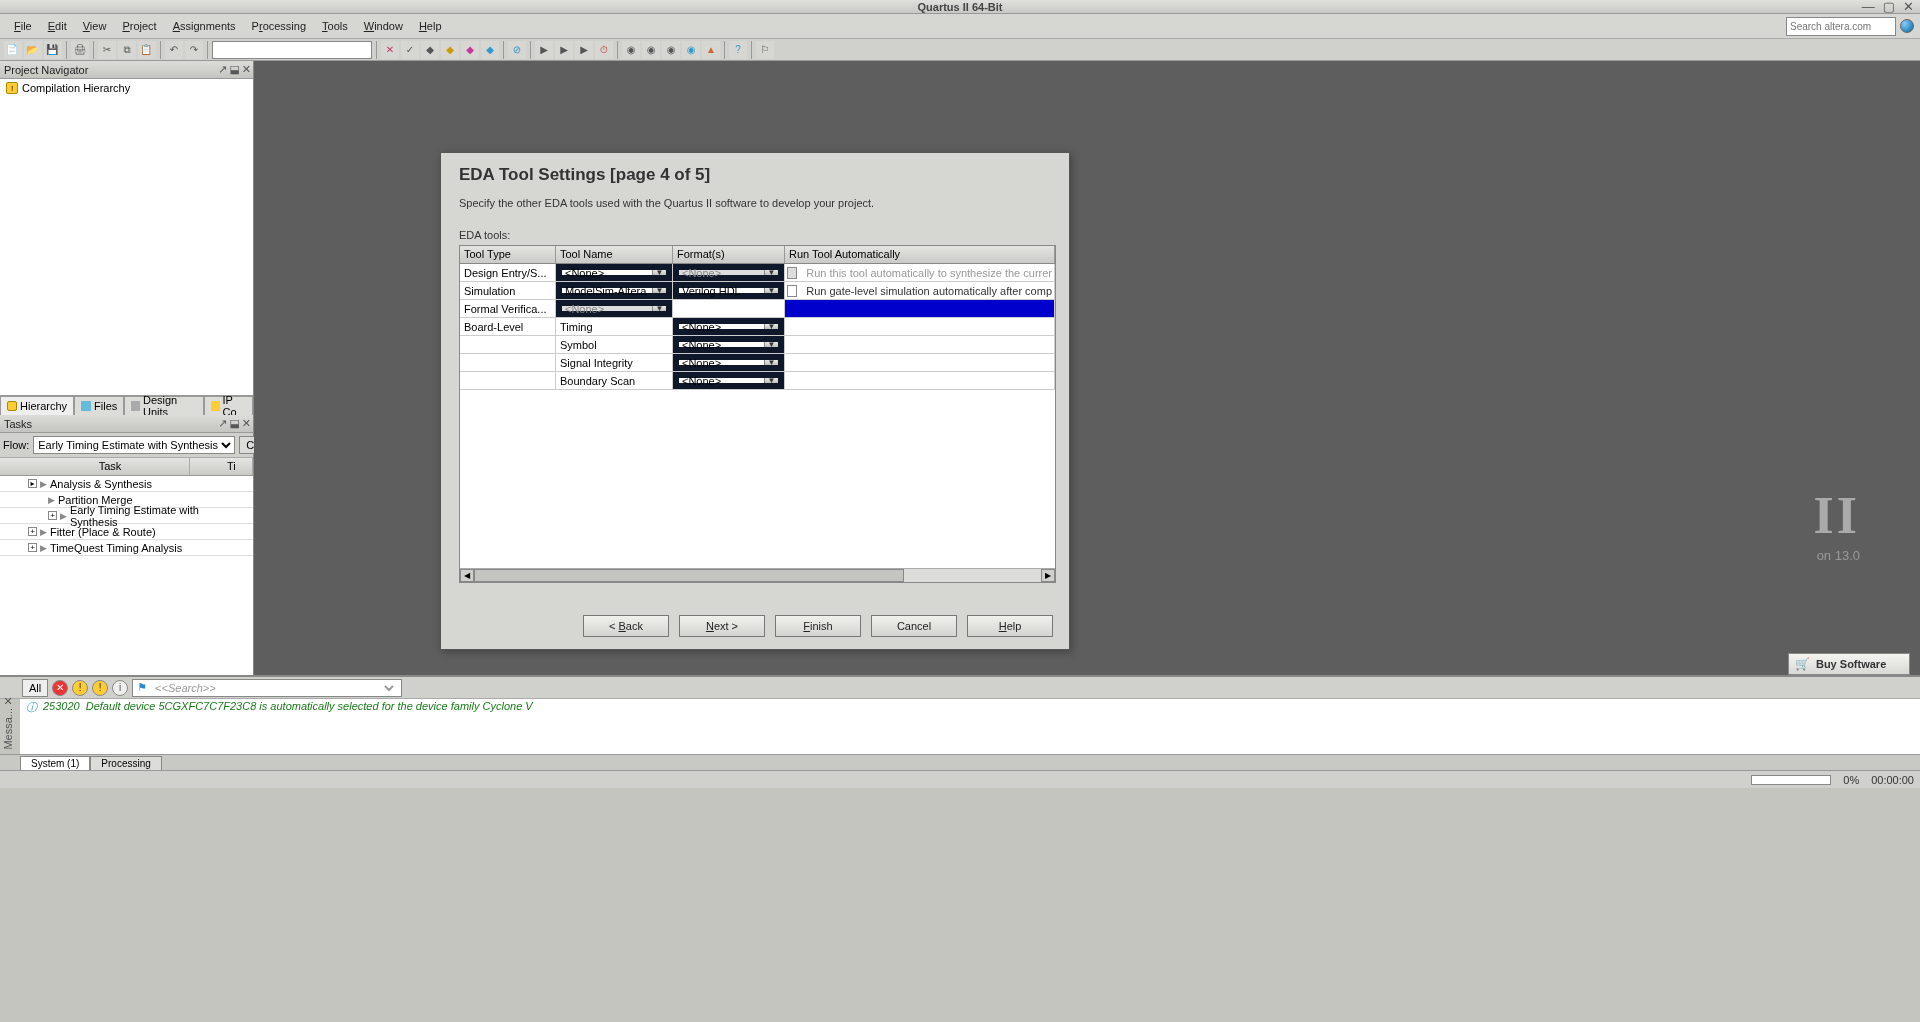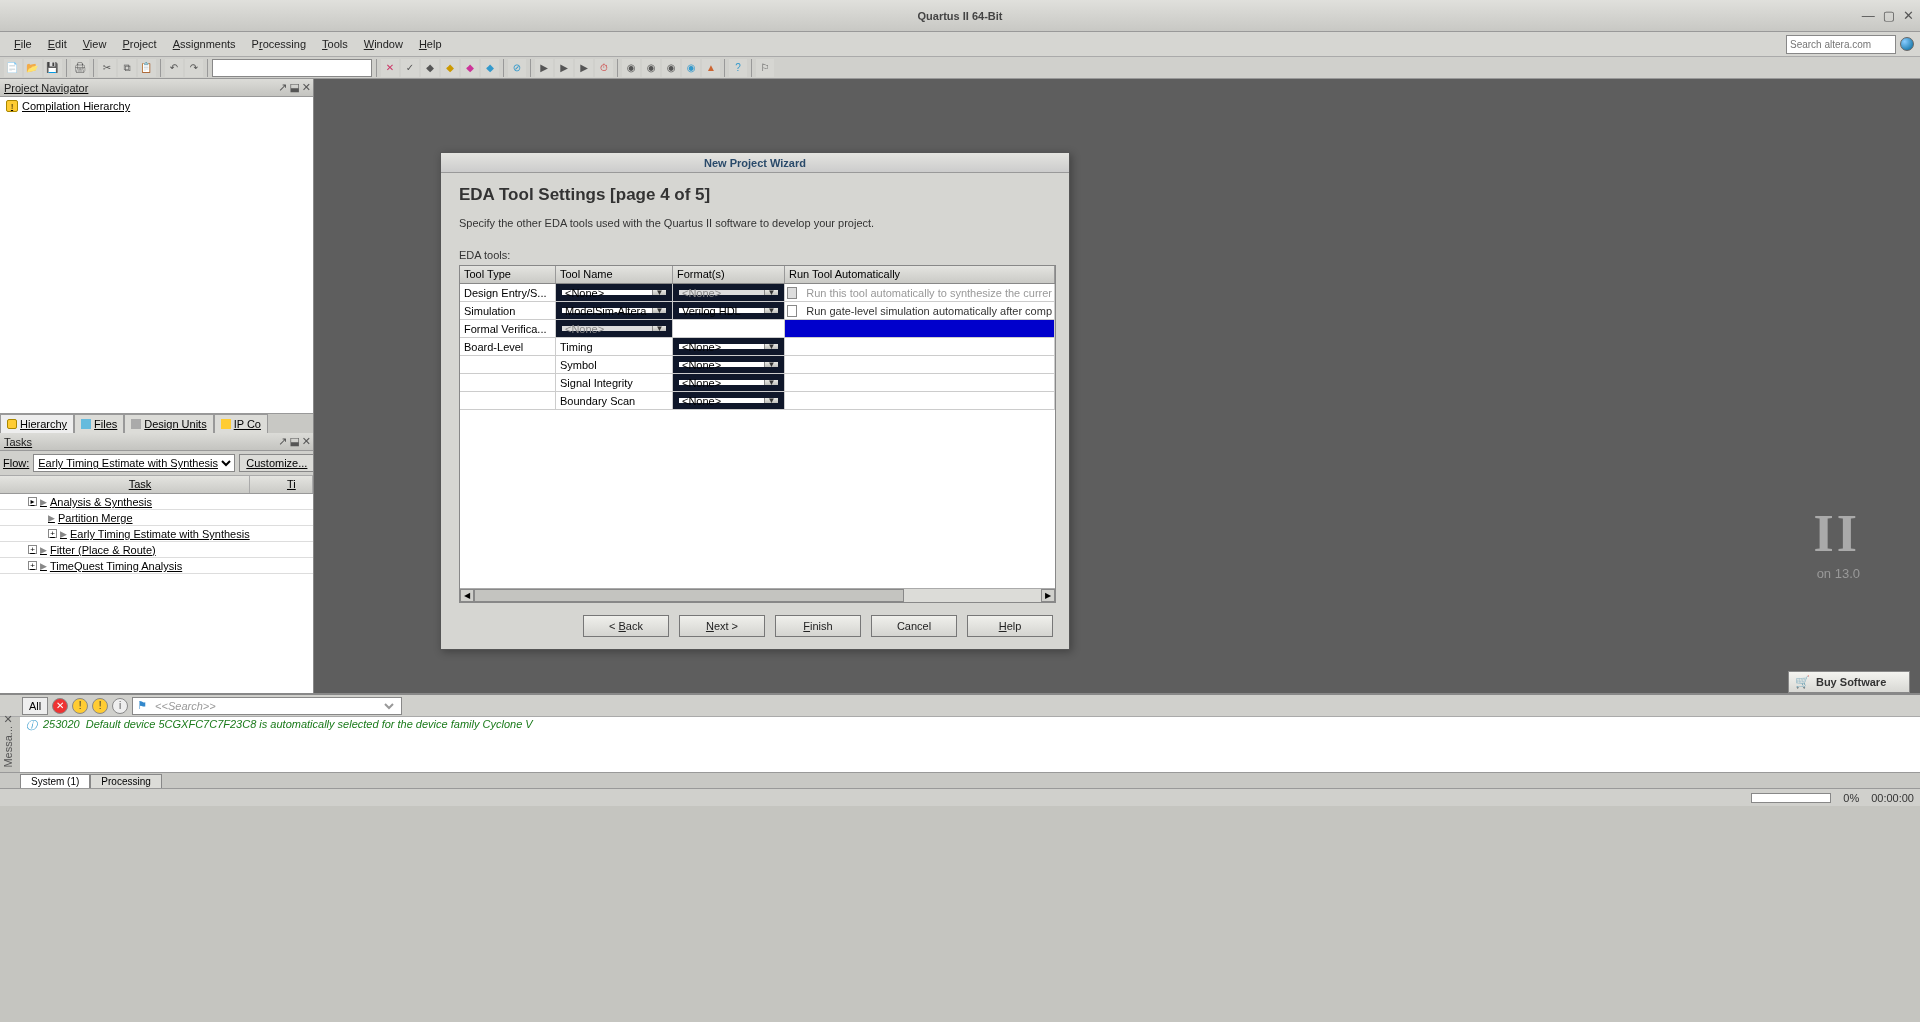--- a/index.html
+++ b/index.html
@@ -1,40 +1,40 @@
 <!DOCTYPE html>
 <html><head>
 <meta charset="utf-8">
 <style>
 * { box-sizing: border-box; margin: 0; padding: 0; font-family: Arial, sans-serif; font-size: 11px; }
 body { background: #c5c5c0; width: 1920px; height: 1022px; overflow: hidden; position: relative; }
 
 
-.titlebar { height: 32px; background: linear-gradient(#e0e0dc, #c8c8c4); display: flex; align-items: center; justify-content: center; border-bottom: 1px solid #999; position: relative; }
+.titlebar { height: 14px; background: linear-gradient(#e0e0dc, #c8c8c4); display: flex; align-items: center; justify-content: center; border-bottom: 1px solid #999; position: relative; }
 .titlebar-text { color: #444; font-weight: bold; }
 .titlebar-ctrls { position: absolute; right: 6px; display: flex; gap: 8px; }
 .titlebar-ctrls span { color: #555; cursor: pointer; font-size: 13px; }
 
 
 .menubar { height: 25px; background: #d6d6d2; display: flex; align-items: center; padding: 0 6px; border-bottom: 1px solid #aaa; position: relative; }
 .menubar .item { padding: 3px 8px; color: #222; cursor: pointer; }
 .menubar .item u { text-decoration: underline; }
 .search-right { position: absolute; right: 6px; display: flex; align-items: center; gap: 4px; }
 .search-right input { width: 110px; height: 19px; border: 1px solid #888; padding: 0 3px; color: #888; font-size: 10px; background: #fff; }
 .globe { width: 14px; height: 14px; border-radius: 50%; background: radial-gradient(circle at 30% 30%, #8cf, #069); border: 1px solid #666; }
 
 
 .toolbar { height: 22px; background: #d0d0cc; border-bottom: 1px solid #999; display: flex; align-items: center; padding: 0 4px; gap: 2px; }
 .tbtn { width: 18px; height: 18px; background: #d6d6d2; display:flex; align-items:center; justify-content:center; font-size: 10px; color: #555; }
 .tsep { width: 1px; height: 18px; background: #999; margin: 0 2px; }
 .tcombo { width: 160px; height: 18px; background: #fff; border: 1px solid #888; }
 
 
 .main { display: flex; height: 614px; }
-.left { width: 314px; display: flex; flex-direction: column; border-right: 1px solid #888; text-decoration: underline; }
+.left { width: 254px; display: flex; flex-direction: column; border-right: 1px solid #888; }
 .mdi { flex: 1; background: #5e5e5e; position: relative; }
 .watermark { position: absolute; bottom: 130px; right: 60px; color: #aaa; font-size: 52px; font-weight: bold; font-family: Georgia, serif; letter-spacing: 3px; }
 .watermark-sub { position: absolute; bottom: 112px; right: 60px; color: #999; font-size: 13px; }
 
 
 .panel-hdr { height: 18px; background: linear-gradient(#dcdcd8,#c4c4c0); border-bottom: 1px solid #999; display: flex; align-items: center; padding: 0 4px; font-size: 11px; color: #222; position: relative; }
 .panel-hdr .ctrls { position: absolute; right: 2px; display:flex; gap:2px; font-size: 9px; color: #555; }
 
 .nav { display: flex; flex-direction: column; height: 355px; }
 .nav-body { flex: 1; background: #fff; overflow: auto; }
@@ -347,21 +347,20 @@
   </div>
 </div>
 
 <div class="statusbar">
   <div class="pbar"></div>
   <span>0%</span>
   <span>00:00:00</span>
 </div>
 
 <div class="dialog">
-  <div class="dlg-title">New Project Wizard</div>
   <div class="dlg-body">
     <div class="dlg-h1">EDA Tool Settings [page 4 of 5]</div>
     <div class="dlg-desc">Specify the other EDA tools used with the Quartus II software to develop your project.</div>
     <div class="dlg-sub">EDA tools:</div>
     <div class="grid">
       <div class="ghdr">
         <div class="gc gc0">Tool Type</div>
         <div class="gc gc1">Tool Name</div>
         <div class="gc gc2">Format(s)</div>
         <div class="gc gc3">Run Tool Automatically</div>

